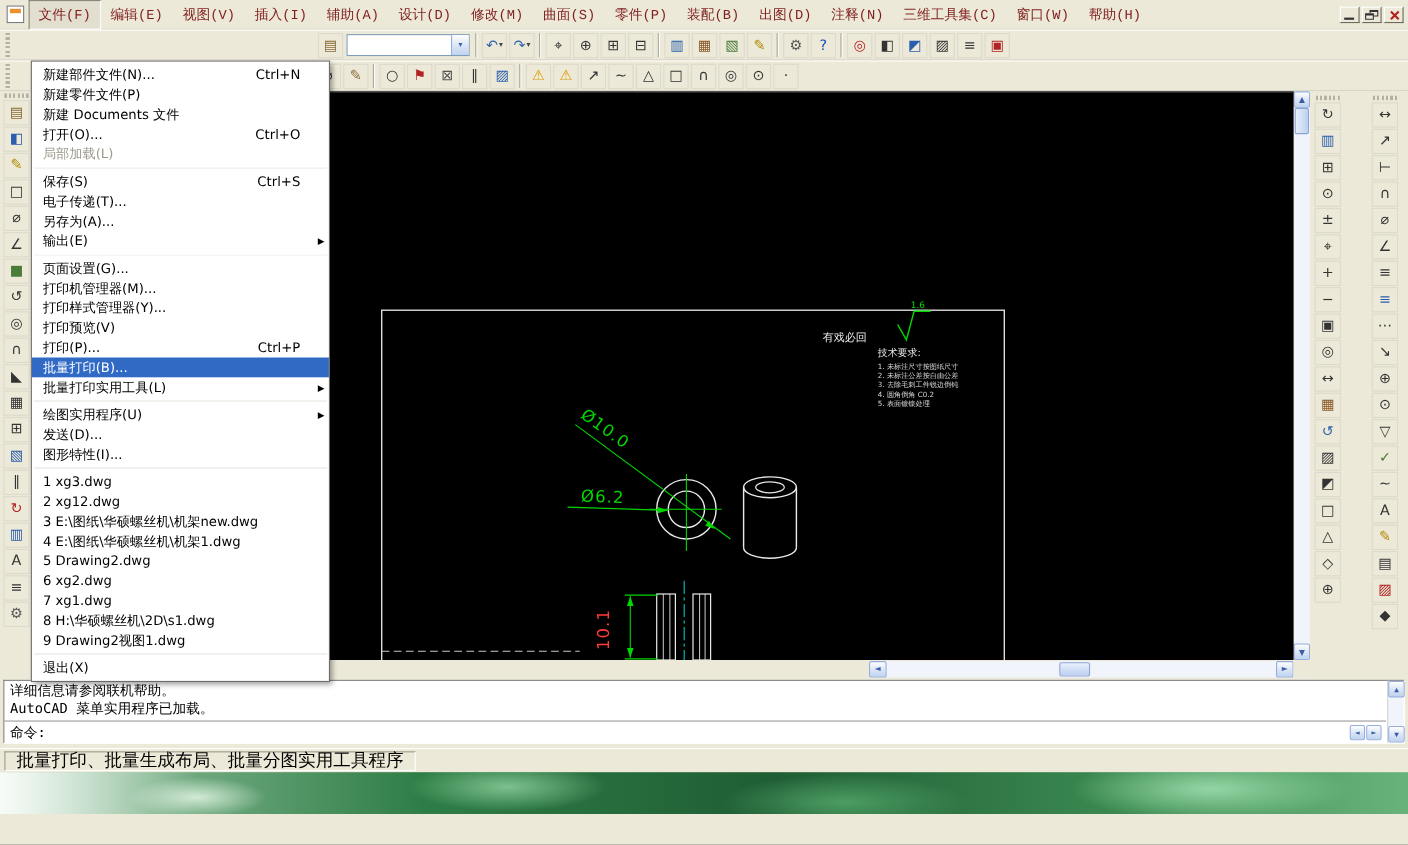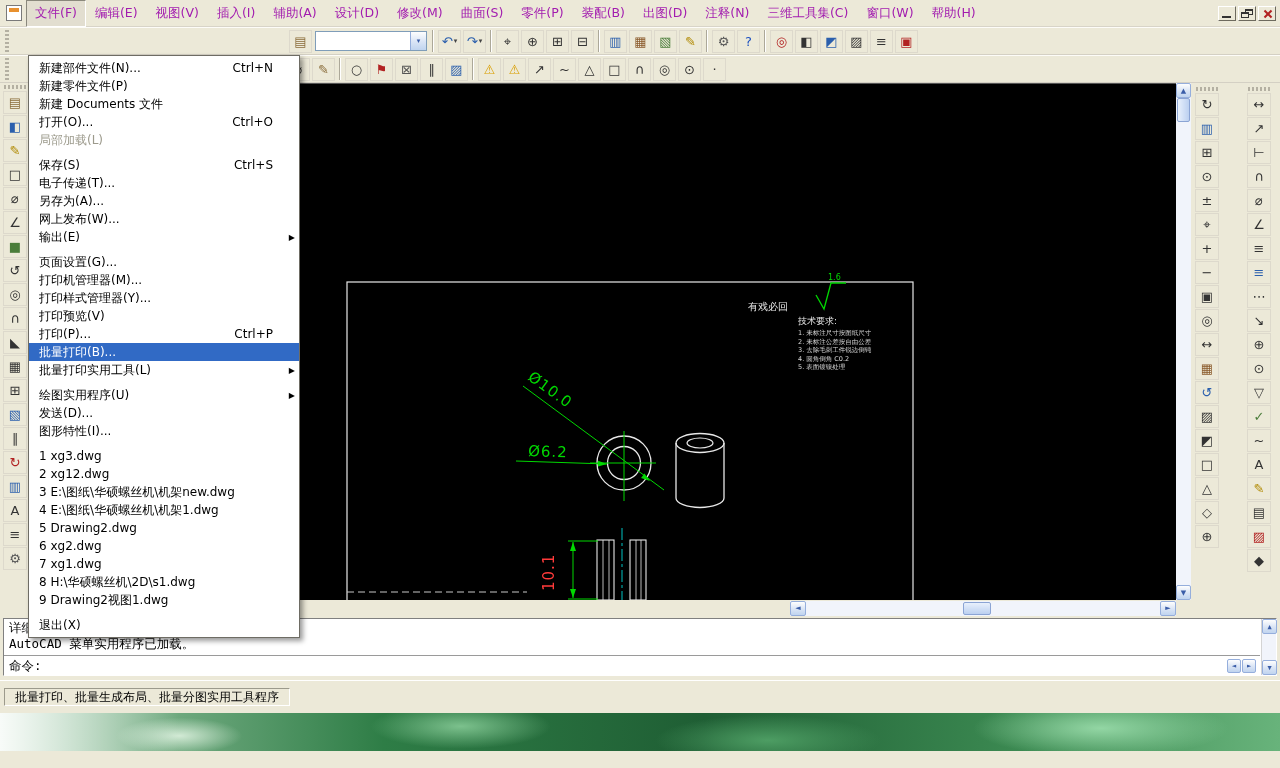--- a/index.html
+++ b/index.html
@@ -19,21 +19,21 @@
   .sh-min{position:absolute;left:4px;bottom:4px;width:9px;height:3px;background:#fff;}
   .sh-max{position:absolute;left:4px;top:4px;width:11px;height:10px;border:1px solid #fff;border-top:3px solid #fff;}
   .sh-x1,.sh-x2{position:absolute;left:9px;top:4px;width:2px;height:12px;background:#fff;}
   .sh-x1{transform:rotate(45deg);} .sh-x2{transform:rotate(-45deg);}
 
   
   .menubar{height:27px;display:flex;align-items:center;background:#ece9d8;padding:0 2px;border-bottom:1px solid #d8d4c8;}
   .doc-icon{width:16px;height:16px;margin:0 4px;background:#fff;border:1px solid #7a7a7a;position:relative;}
   .doc-icon:after{content:"";position:absolute;left:2px;top:2px;width:10px;height:4px;background:#e8912f;}
   .mb-items{display:flex;flex:1;}
-  .mb-item{padding:4px 8px;font-size:12.5px;color:#a21caf;border:1px solid transparent;}
+  .mb-item{padding:4px 8px;font-size:12.5px;color:#7f1d1d;border:1px solid transparent;font-family:Liberation Mono, monospace;}
   .mb-item.open{background:#e2ded0;border-color:#8a887c #ffffff #ffffff #8a887c;}
   .mdi-btns{display:flex;margin-right:2px;}
   .mdi-btn{width:18px;height:15px;margin-left:2px;background:#ece9d8;border:1px solid;border-color:#fff #6d6a5e #6d6a5e #fff;position:relative;}
   .mdi-min{position:absolute;left:3px;bottom:2px;width:9px;height:2px;background:#333;}
   .mdi-r1{position:absolute;right:2px;top:2px;width:8px;height:6px;border:1px solid #333;border-top-width:2px;}
   .mdi-r2{position:absolute;left:2px;bottom:2px;width:8px;height:6px;border:1px solid #333;border-top-width:2px;background:#ece9d8;}
   .mdi-x1,.mdi-x2{position:absolute;left:8px;top:2px;width:2px;height:10px;background:#b22222;}
   .mdi-x1{transform:rotate(45deg);} .mdi-x2{transform:rotate(-45deg);}
 
   
@@ -84,21 +84,21 @@
   .cmd-inner{height:58px;background:#fff;border:1px solid;border-color:#808080 #fff #fff #808080;position:relative;
     font-family:"DejaVu Sans Mono",monospace;font-size:12.5px;color:#000;}
   .cmd-text{padding:1px 5px;line-height:16px;margin-right:16px;}
   .cmd-prompt{position:absolute;left:0;right:16px;bottom:0;height:20px;border-top:1px solid #9a9a9a;padding:2px 5px;}
   .cmd-hbtns{position:absolute;right:20px;bottom:2px;display:flex;}
   .cmd-hbtns .sb-btn{width:14px;height:14px;margin-left:1px;}
   .cmd-vsb{position:absolute;right:0;top:0;bottom:0;width:15px;background:#f1f4fb;border-left:1px solid #d4d4d4;
     display:flex;flex-direction:column;justify-content:space-between;}
 
   
-  .statusbar{height:22px;display:flex;align-items:center;background:#ece9d8;border-top:1px solid #fff;padding:16px 4px;font-size:12px;}
+  .statusbar{height:22px;display:flex;align-items:center;background:#ece9d8;border-top:1px solid #fff;padding:5px 4px;font-size:16px;}
   .status-cell{border:1px solid;border-color:#9c9a8c #fff #fff #9c9a8c;padding:1px 10px;height:18px;display:flex;align-items:center;}
   .wallpaper{height:38px;
     background:
       linear-gradient(90deg,rgba(255,255,255,.92),rgba(255,255,255,0) 14%),
       radial-gradient(ellipse 90px 26px at 14% 60%, #d2ead5 0%, rgba(210,234,213,0) 70%),
       radial-gradient(ellipse 120px 30px at 36% 35%, #7cc18d 0%, rgba(124,193,141,0) 75%),
       radial-gradient(ellipse 150px 34px at 60% 72%, #4d9d63 0%, rgba(77,157,99,0) 75%),
       radial-gradient(ellipse 170px 38px at 86% 40%, #93d6a4 0%, rgba(147,214,164,0) 75%),
       linear-gradient(90deg,#a5ceae,#2e7d46 30%,#1f5e34 55%,#3c8a52 80%,#68b37b);}
 
@@ -627,23 +627,20 @@
         <span class="m-label">保存(S)</span>
         <span class="m-sc">Ctrl+S</span>
       </div>
       <div class="m-item">
         <span class="m-label">电子传递(T)...</span>
       </div>
       <div class="m-item">
         <span class="m-label">另存为(A)...</span>
       </div>
       <div class="m-item">
-        <span class="m-label">网上发布(W)...</span>
-      </div>
-      <div class="m-item">
         <span class="m-label">输出(E)</span>
         <span class="m-arrow">▶</span>
       </div>
       <div class="m-sep"></div>
       <div class="m-item">
         <span class="m-label">页面设置(G)...</span>
       </div>
       <div class="m-item">
         <span class="m-label">打印机管理器(M)...</span>
       </div>

